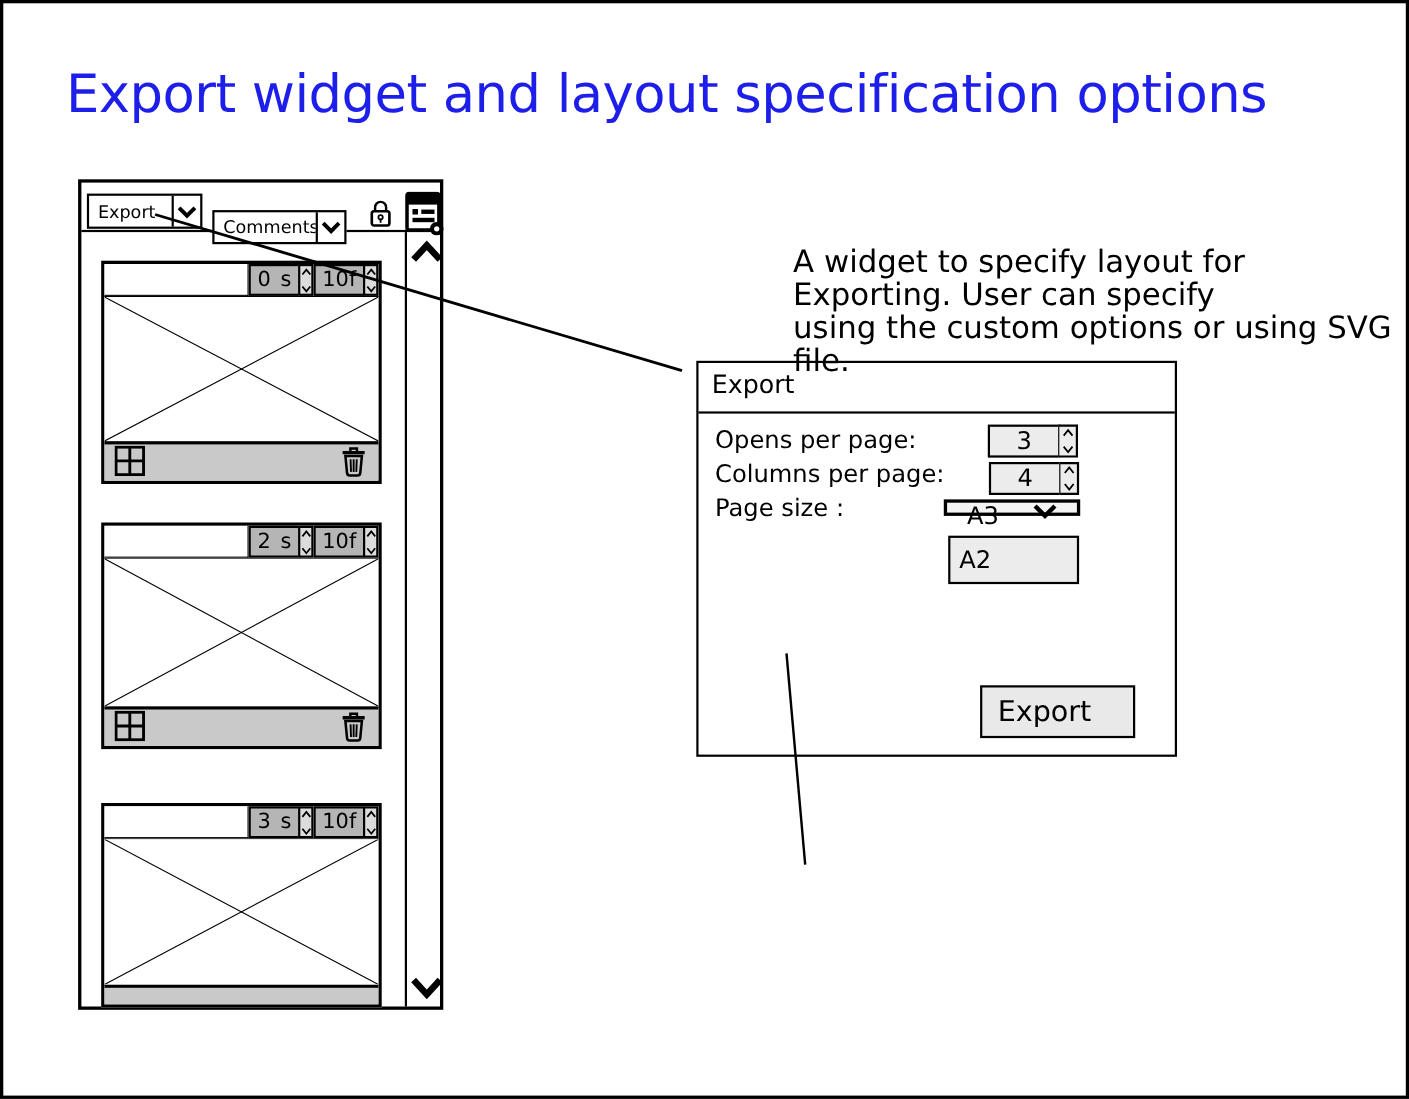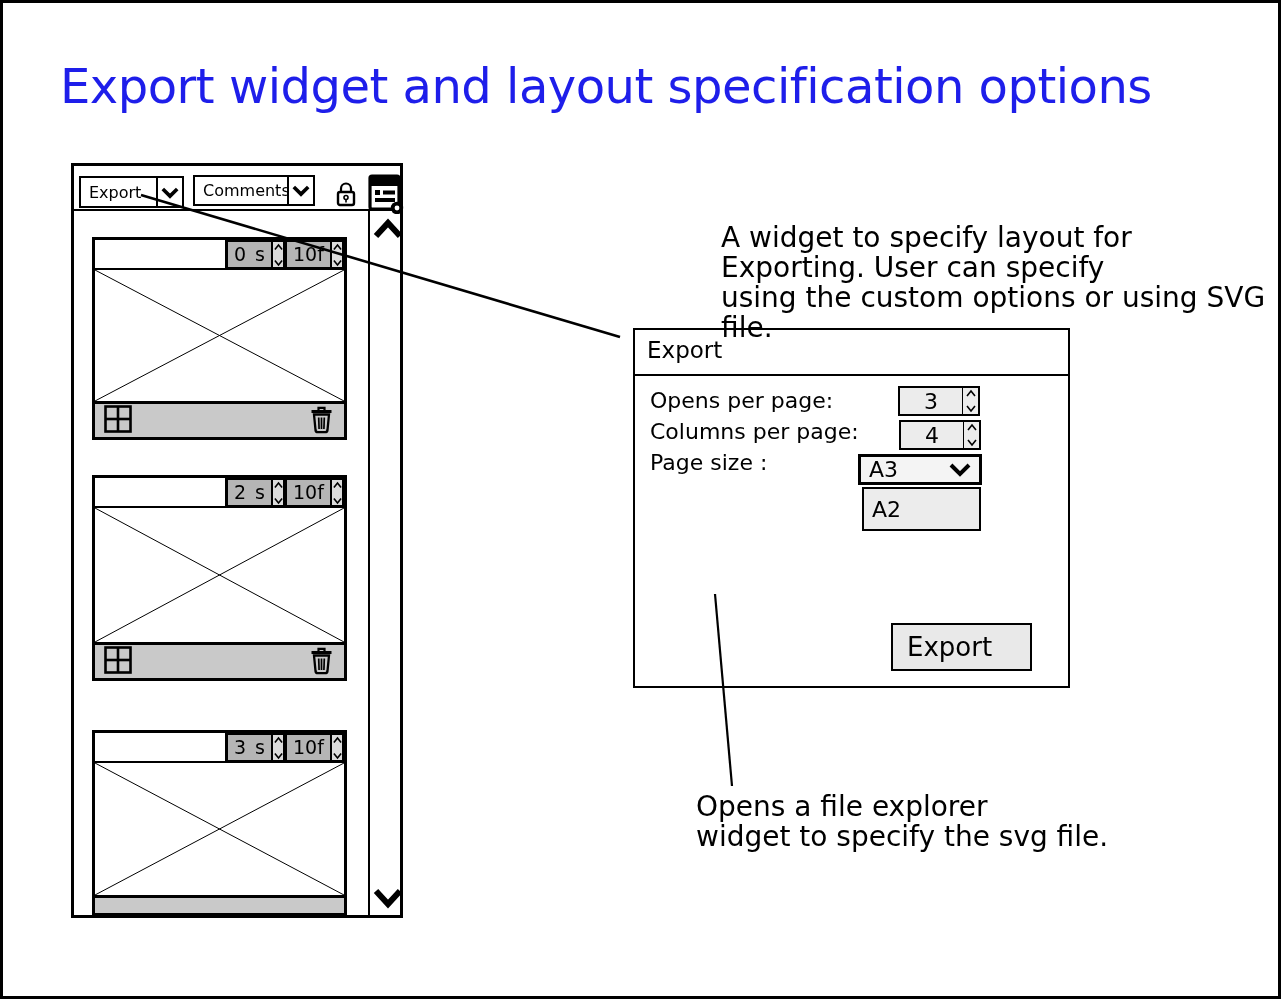--- a/index.html
+++ b/index.html
@@ -18,21 +18,21 @@
   .page{position:relative;width:1281px;height:999px;background:#fff;border:3px solid var(--ink);overflow:hidden}
 
   
   .title{position:absolute;left:57px;top:55px;font-size:48px;font-weight:500;color:var(--title_blue);white-space:nowrap;letter-spacing:-.5px}
 
   
   .panel{position:absolute;left:68px;top:160px;width:332px;height:755px;border:3px solid var(--ink);background:#fff}
   .panel-header{position:absolute;left:0;top:0;right:0;height:45px;border-bottom:2px solid var(--ink)}
   .combo{position:absolute;display:flex;align-items:stretch;background:#fff;border:2px solid var(--ink)}
   .combo-export{left:5px;top:10px;width:105px;height:32px}
-  .combo-comments{left:119px;top:9px;width:122px;height:31px}
+  .combo-comments{left:119px;top:25px;width:122px;height:31px}
   .combo-value{flex:1;display:flex;align-items:center;padding-left:8px;font-size:16px;white-space:nowrap;overflow:hidden}
   .combo-btn{width:26px;border-left:2px solid var(--ink);display:flex;align-items:center;justify-content:center}
   .toolbar-icon{position:absolute;display:flex;align-items:center;justify-content:center}
   .lock-wrap{left:259px;top:12px;width:26px;height:32px}
   .props-wrap{left:294px;top:8px;width:36px;height:40px}
 
   
   .scroll-sep{position:absolute;left:294px;top:45px;width:2px;bottom:0;background:var(--ink)}
   .scroll-btn{position:absolute;left:297px;width:34px;height:26px;display:flex;align-items:center;justify-content:center;cursor:pointer}
   .scroll-up{top:50px}
@@ -59,21 +59,21 @@
   .dialog-sep{position:absolute;left:0;right:0;top:44px;border-top:2px solid var(--ink)}
   .dlg-label{position:absolute;left:15px;font-size:22px;white-space:nowrap}
   .lbl-rows{top:58px}
   .lbl-cols{top:89px}
   .lbl-size{top:120px}
   .dlg-spin{position:absolute;display:flex;height:30px}
   .spin-rows{left:263px;top:56px}
   .spin-cols{left:264px;top:90px}
   .dlg-spin-val{width:66px;background:var(--field_gray);border:2px solid var(--ink);display:flex;align-items:center;justify-content:center;font-size:22px}
   .dlg-spin-btns{width:18px;background:var(--field_gray);border:2px solid var(--ink);border-left:1px solid var(--ink);margin-left:-2px;display:flex;align-items:center;justify-content:center}
-  .select{position:absolute;left:223px;top:124px;width:124px;height:31px;border:3px solid var(--ink);background:#f4f4f4;display:flex;align-items:center;justify-content:space-between;padding:0 8px;font-size:22px}
+  .select{position:absolute;left:223px;top:124px;width:124px;height:15px;border:3px solid var(--ink);background:#f4f4f4;display:flex;align-items:flex-start;justify-content:space-between;padding:0 18px;font-size:22px}
   .option{position:absolute;left:227px;top:157px;width:119px;height:44px;border:2px solid var(--ink);background:var(--field_gray);display:flex;align-items:center;padding:0 8px;font-size:22px}
   .svg-btn{position:absolute;left:13px;top:230px;width:376px;height:42px;background:var(--btn_gray);border:2px solid var(--ink);font-size:23px;font-family:inherit;display:flex;align-items:center;justify-content:center;cursor:pointer}
   .export-btn{position:absolute;left:256px;top:293px;width:141px;height:48px;background:var(--btn_light);border:2px solid var(--ink);font-size:26px;font-family:inherit;display:flex;align-items:center;padding-left:14px;cursor:pointer}
 
   
   .note{position:absolute;font-size:28px;line-height:30px;white-space:pre-line}
   .note1{left:718px;top:220px}
   .note2{left:693px;top:789px}
 
   
@@ -309,21 +309,19 @@
     <div class="option">
       <span>A2</span>
     </div>
 
     <button class="export-btn">Export</button>
   </div>
 
   <div class="note note1">A widget to specify layout for
 Exporting. User can specify
 using the custom options or using SVG file.</div>
-  <div class="note note2">Opens a file explorer
-widget to specify the svg file.</div>
 
   <svg class="overlay">
     <line x1="138" y1="192" x2="617" y2="334" stroke="#000" stroke-width="2.6"></line>
     <line x1="712" y1="591" x2="729" y2="783" stroke="#000" stroke-width="2.2"></line>
   </svg>
 
 </div>
 
 </body></html>

